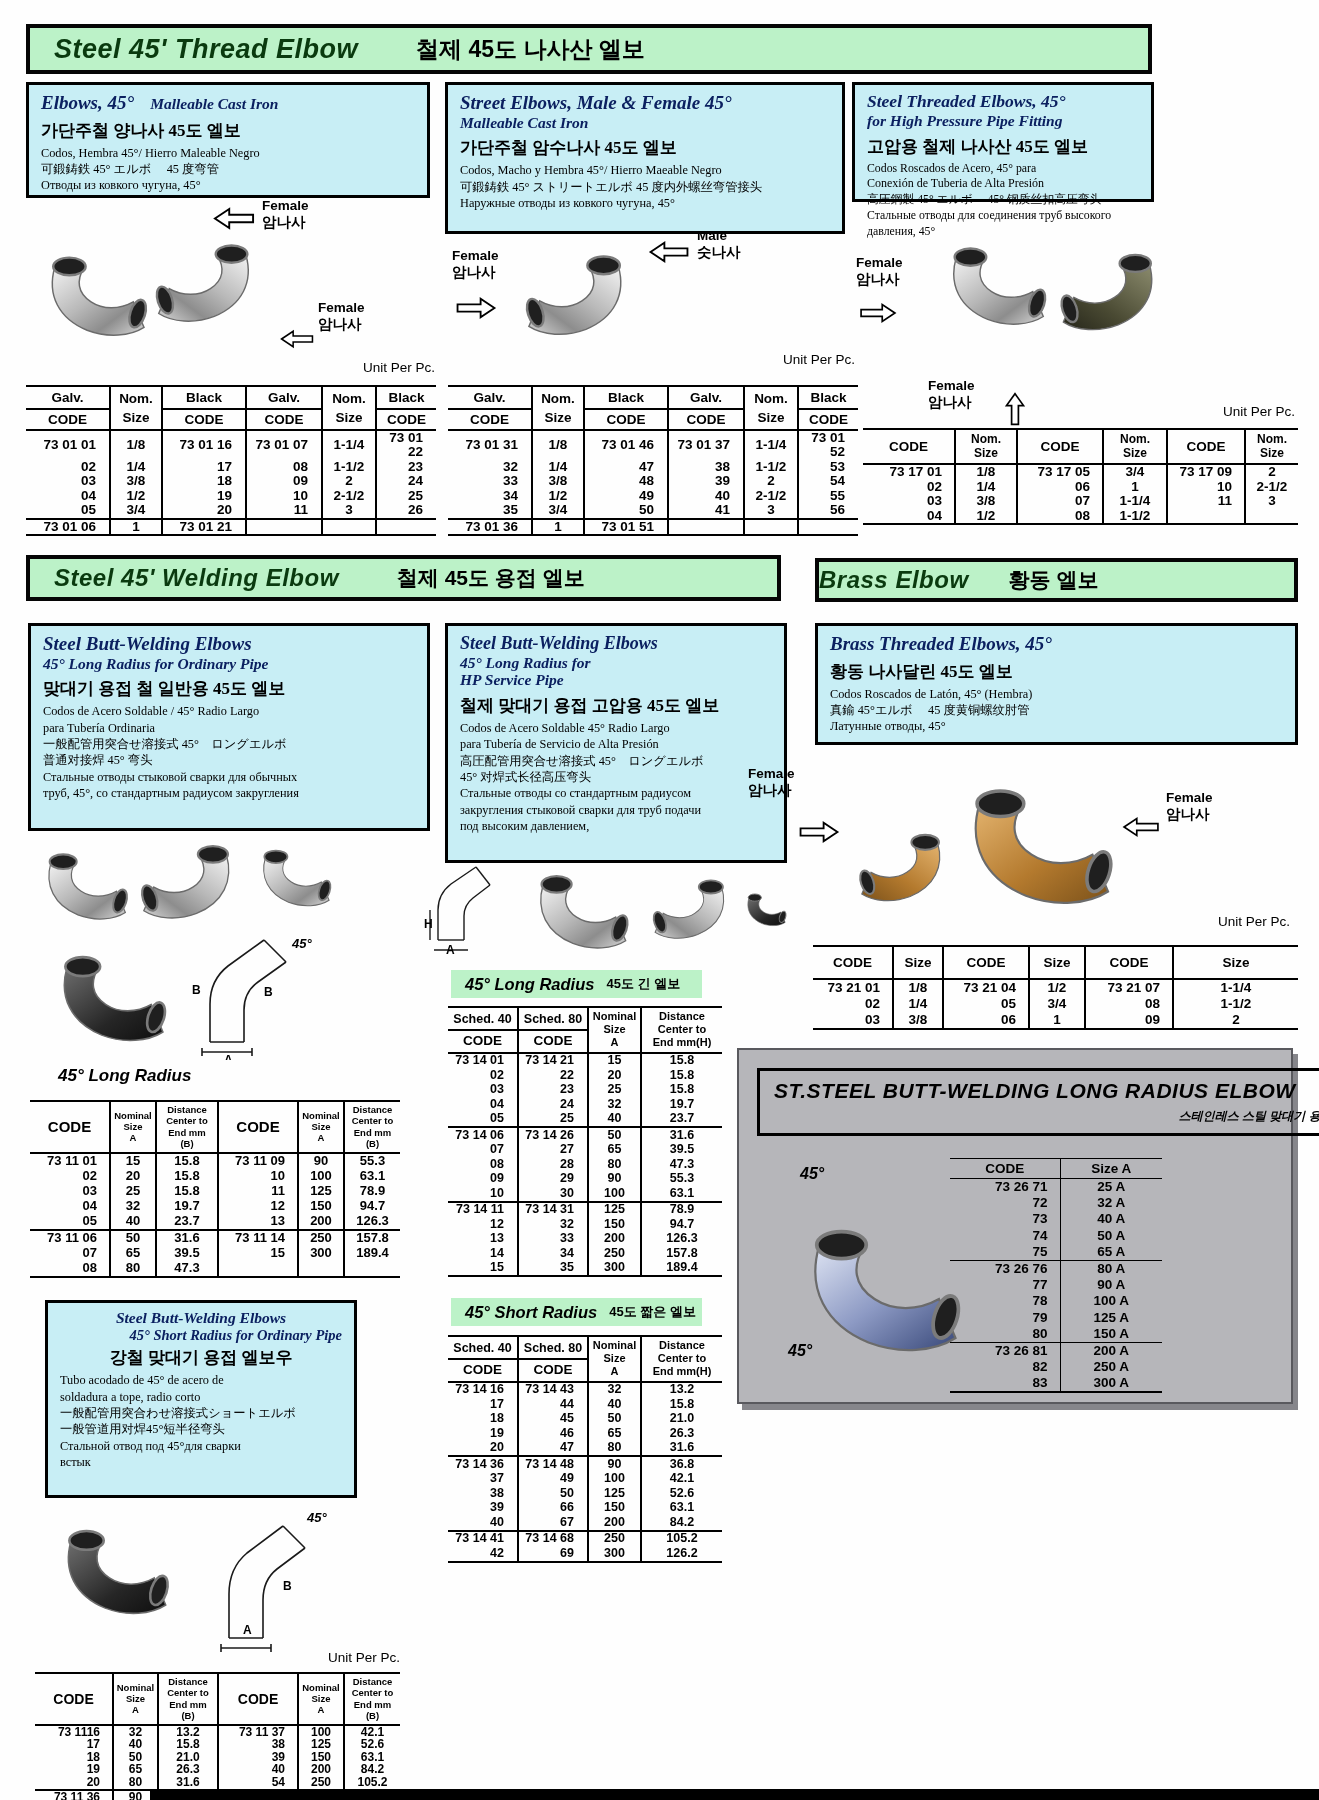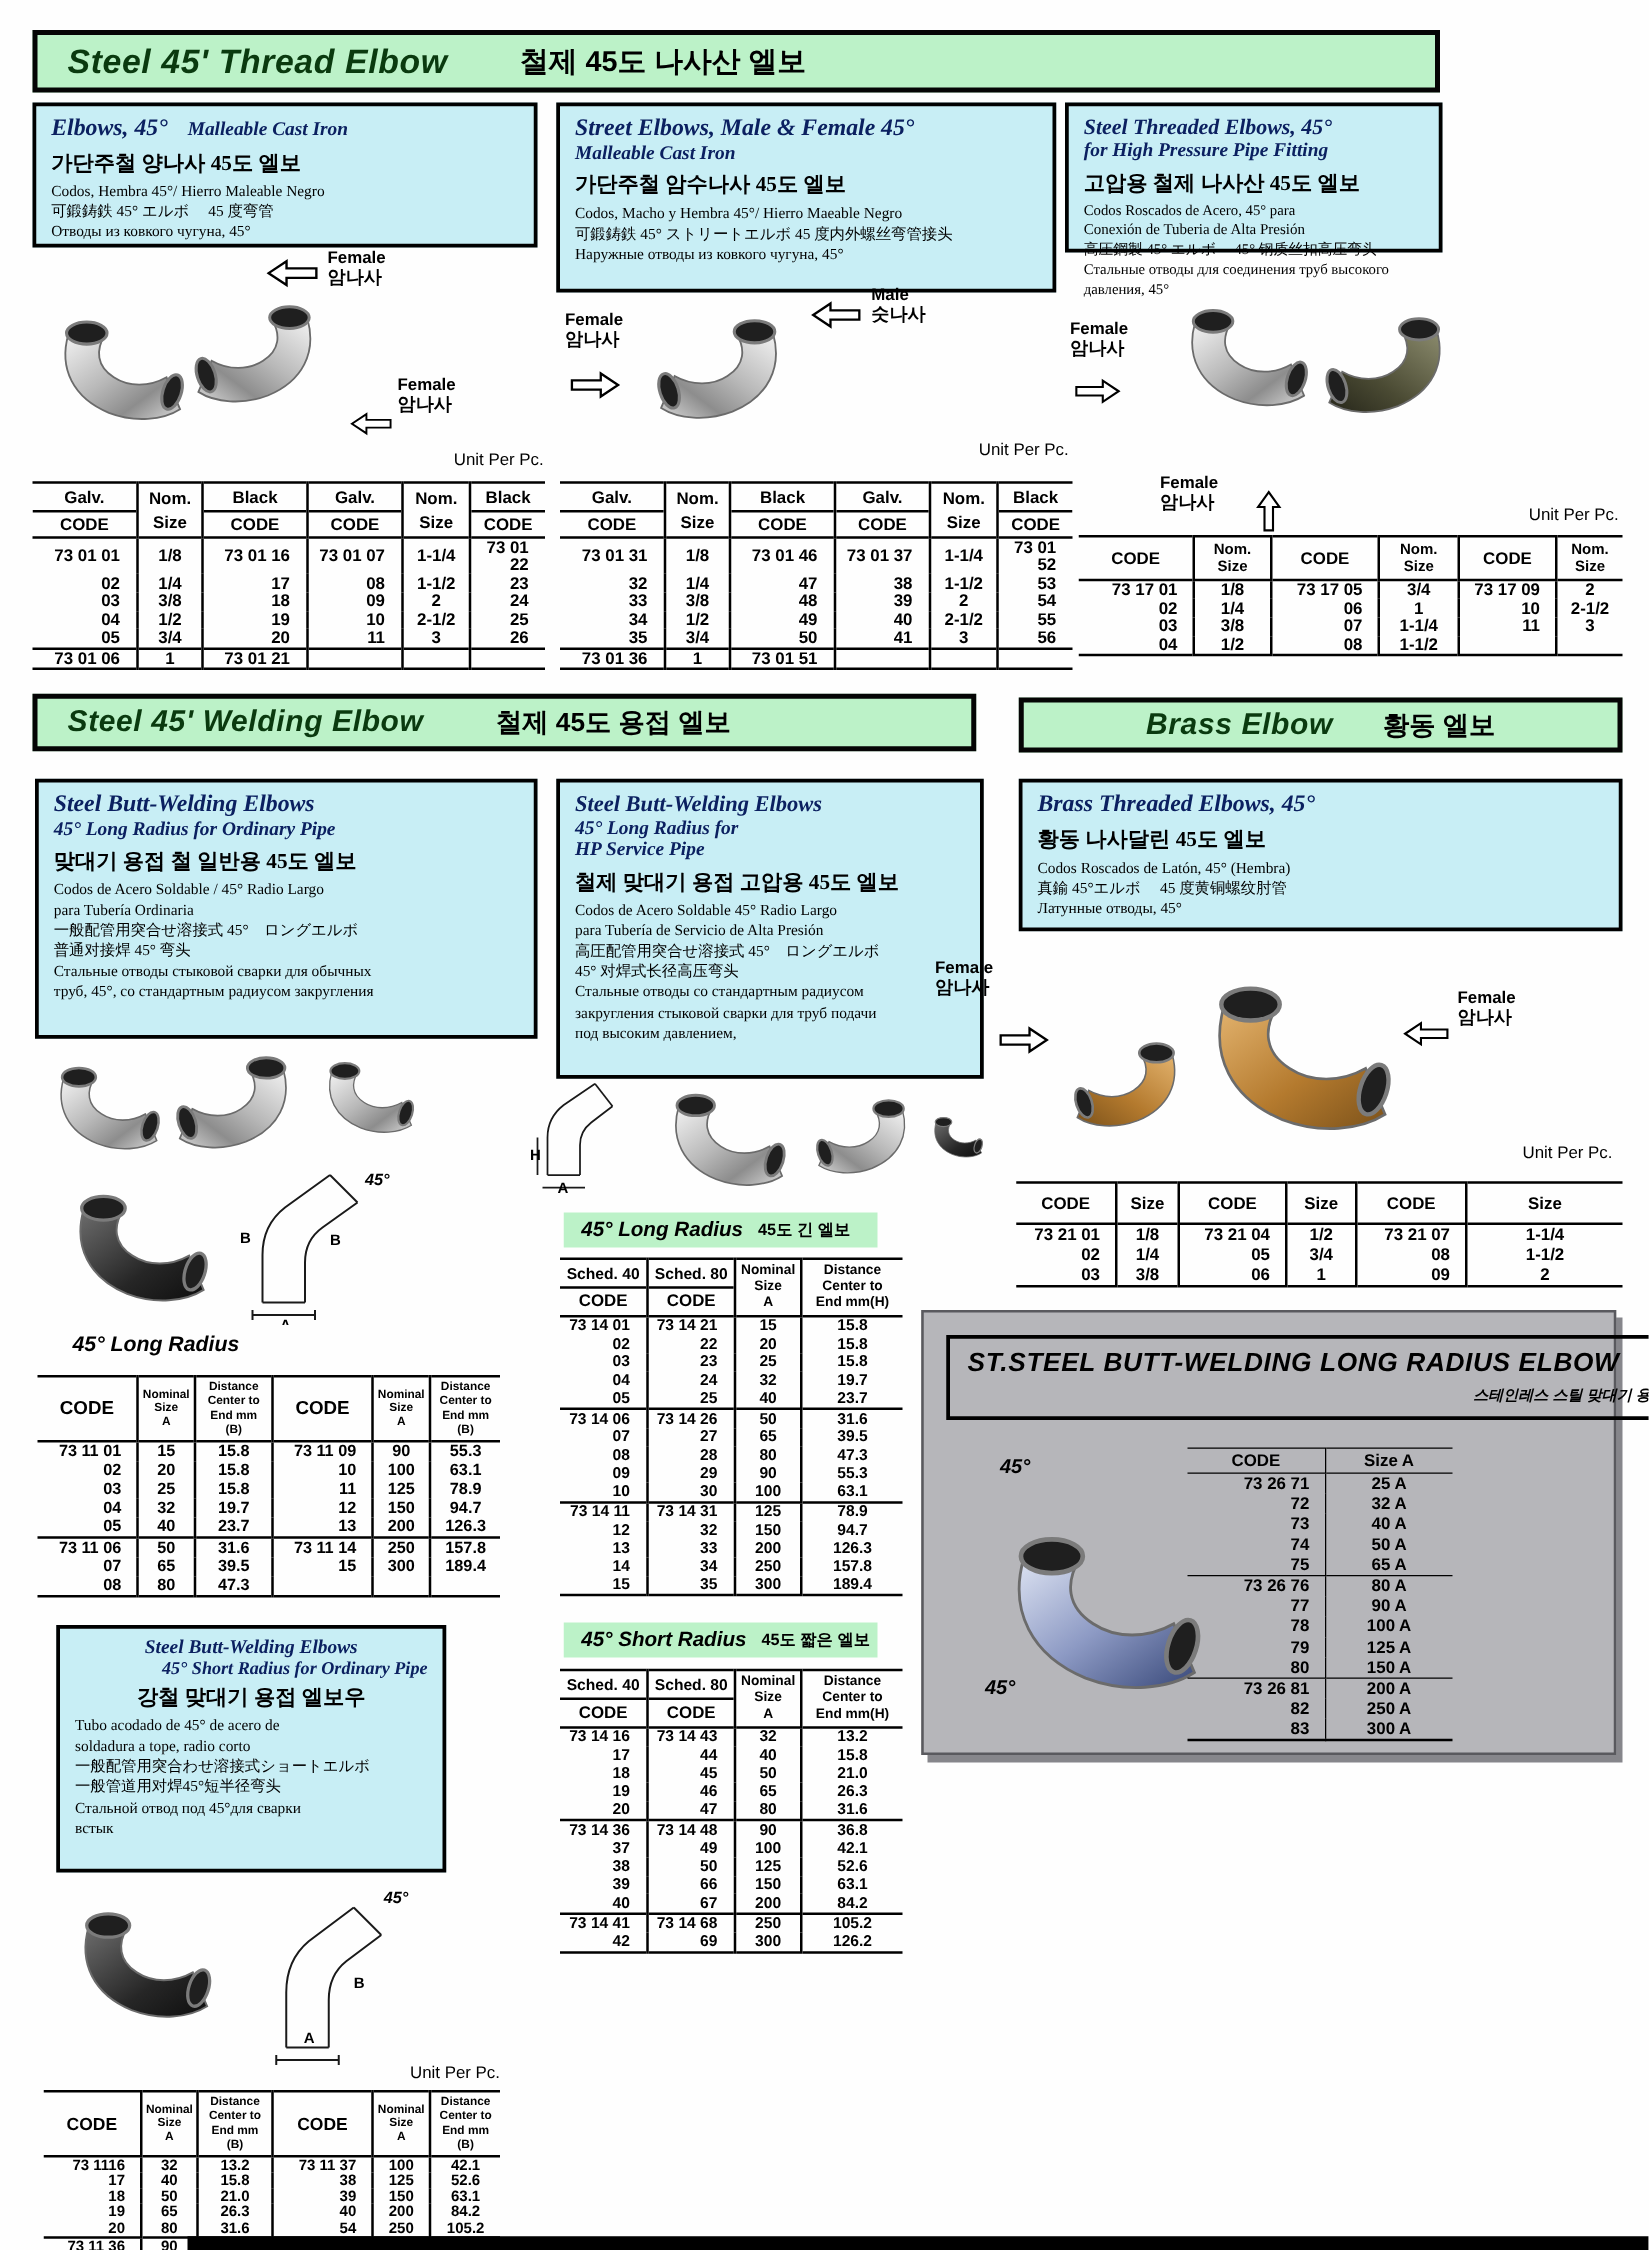--- a/index.html
+++ b/index.html
@@ -475,21 +475,21 @@
           <td></td>
           <td></td>
         </tr>
       </tbody>
     </table>
 
   <div class="abs gbar small" style="left:26px;top:555px;width:755px;height:46px">
     <span class="en">Steel 45' Welding Elbow</span>
     <span class="ko">철제 45도  용접  엘보</span>
   </div>
-  <div class="abs gbar small" style="left:815px;top:558px;width:483px;height:44px;gap:40px;justify-content:center;padding-left:0">
+  <div class="abs gbar small" style="left:815px;top:558px;width:483px;height:44px;gap:40px;padding-left:0">
     <span class="en">Brass Elbow</span>
     <span class="ko">황동 엘보</span>
   </div>
 
   <div class="abs cyan" style="left:28px;top:623px;width:402px;height:208px">
     <span class="bh h19">Steel Butt-Welding Elbows</span>
     <span class="bh h16">45° Long Radius for Ordinary Pipe</span>
     <div class="ko">맞대기 용접 철 일반용 45도 엘보</div>
     <div class="ln">Codos de Acero Soldable / 45° Radio Largo</div>
     <div class="ln">para Tubería Ordinaria</div>

